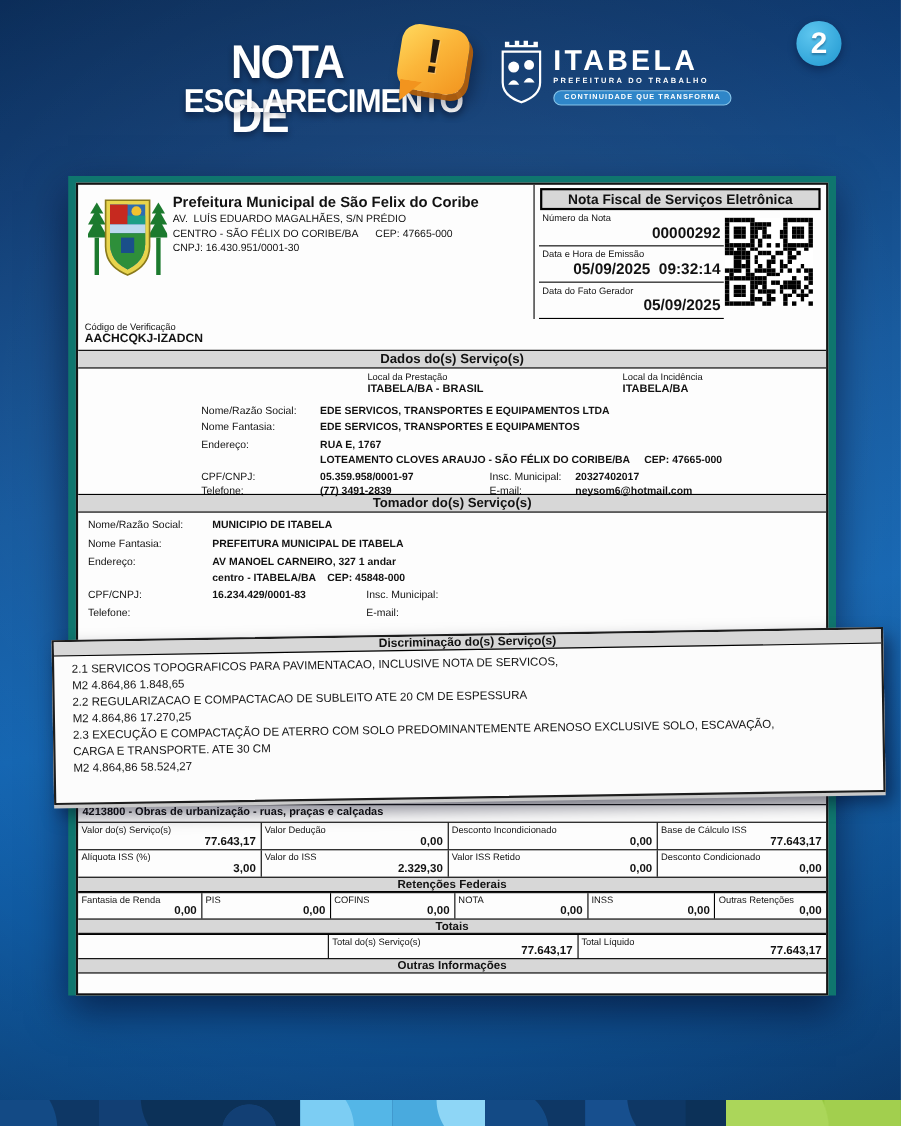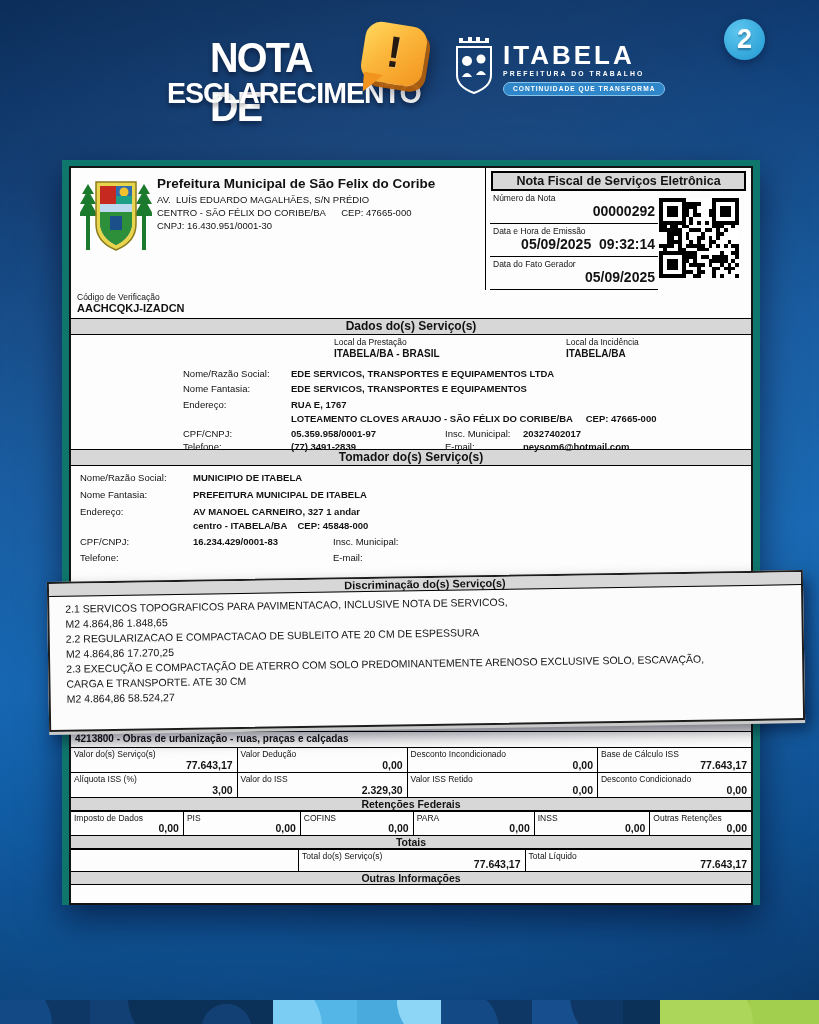--- a/index.html
+++ b/index.html
@@ -561,33 +561,33 @@
       <div class="vcell w4">
           <span class="cell-label">Desconto Condicionado</span>
           <span class="cell-value">0,00</span>
         </div>
     </div>
 
     <div class="sec small">Retenções Federais</div>
 
     <div class="vrow" style="flex:0 0 24px">
       <div class="vcell r1">
-          <span class="cell-label">Imposto de Dados</span>
+          <span class="cell-label">Fantasia de Renda</span>
           <span class="cell-value">0,00</span>
         </div>
       <div class="vcell r2">
           <span class="cell-label">PIS</span>
           <span class="cell-value">0,00</span>
         </div>
       <div class="vcell r3">
           <span class="cell-label">COFINS</span>
           <span class="cell-value">0,00</span>
         </div>
       <div class="vcell r4">
-          <span class="cell-label">PARA</span>
+          <span class="cell-label">NOTA</span>
           <span class="cell-value">0,00</span>
         </div>
       <div class="vcell r5">
           <span class="cell-label">INSS</span>
           <span class="cell-value">0,00</span>
         </div>
       <div class="vcell r6">
           <span class="cell-label">Outras Retenções</span>
           <span class="cell-value">0,00</span>
         </div>

